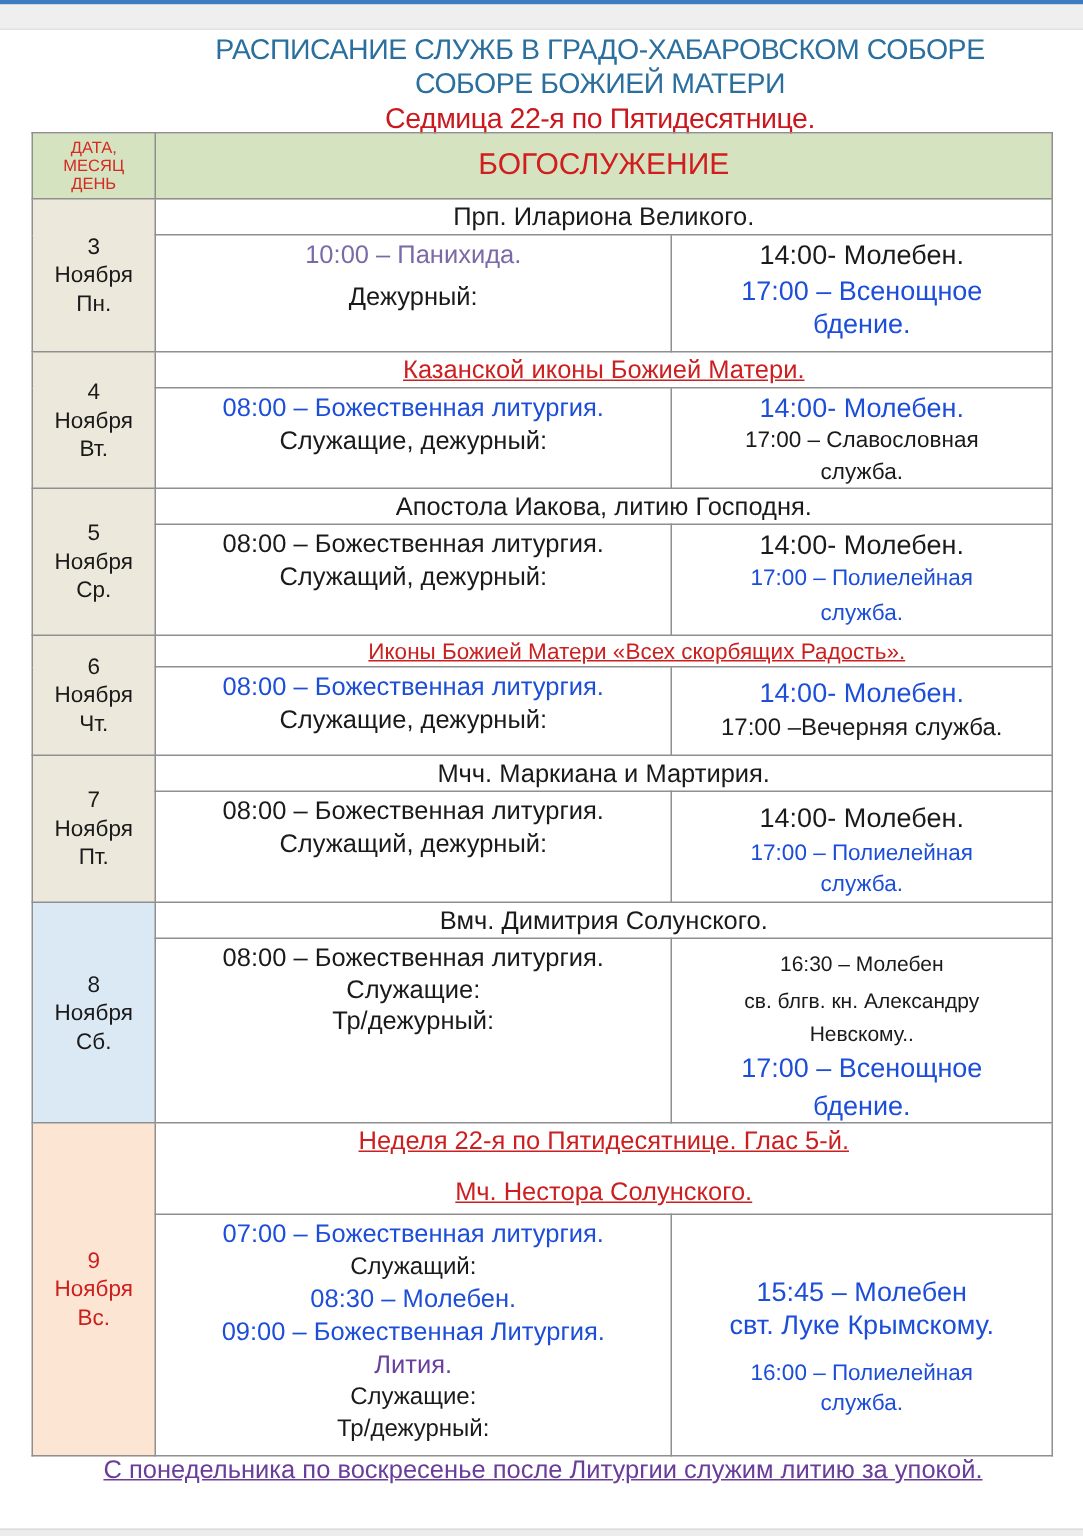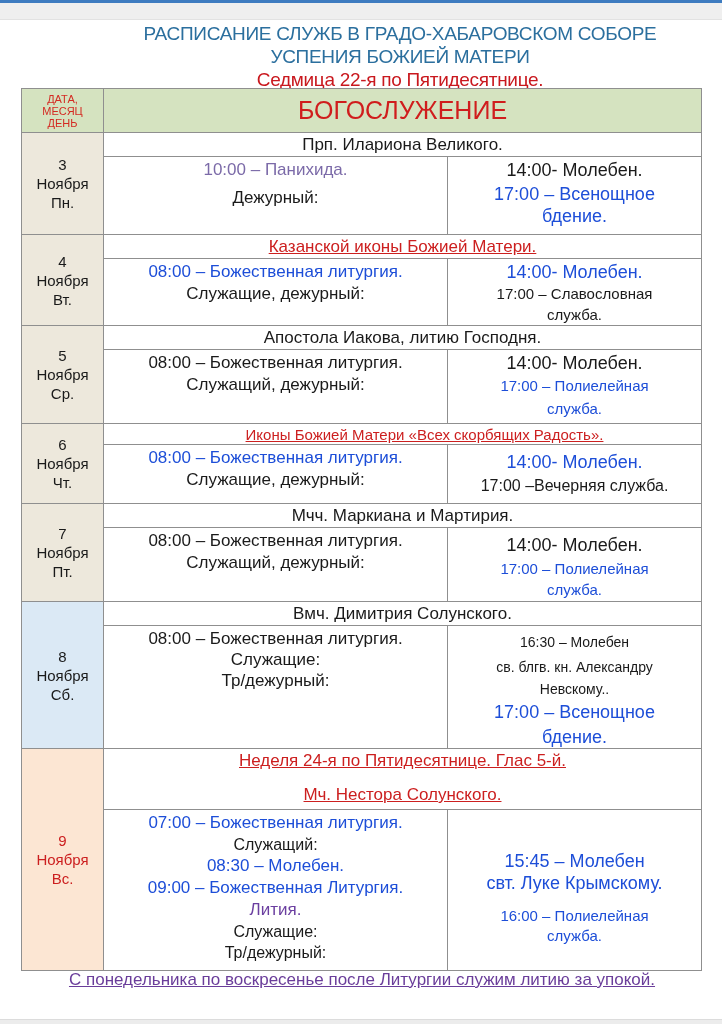--- a/index.html
+++ b/index.html
@@ -14,21 +14,21 @@
     .title1 { color: #2b6f9e; font-size: 19px; line-height: 23px; letter-spacing: -0.3px; }
     .title2 { color: #c9181e; font-size: 19px; line-height: 24px; letter-spacing: -0.3px; }
 
     table.sched { position: absolute; left: 21px; top: 88px; width: 680px; border-collapse: collapse; table-layout: fixed; }
     table.sched td { border: 1.5px solid #8f8f8f; text-align: center; vertical-align: top; }
     col.c-date { width: 82px; }
     col.c-left { width: 344px; }
     col.c-right { width: 254px; }
 
     .hdr-date { background: #d5e3c0; color: #d42a22; font-size: 11px; line-height: 12px; vertical-align: middle !important; padding: 2px 0; }
-    .hdr-main { background: #d5e3c0; color: #d01d1d; font-size: 25px; vertical-align: middle !important; }
+    .hdr-main { background: #d5e3c0; color: #d01d1d; font-size: 20px; vertical-align: middle !important; }
 
     .date { font-size: 15px; line-height: 19px; vertical-align: middle !important; color: #1a1a1a; }
     .date.beige { background: #ede8dc; }
     .date.blue { background: #dbe9f5; }
     .date.peach { background: #fce6d3; }
     .date.red { color: #cc1f1f; }
 
     .feast { font-size: 17px; line-height: 22px; height: 24px; padding-top: 1px; }
     .feast.red { color: #cc1f1f; text-decoration: underline; }
     .feast.small { font-size: 15px; padding-left: 44px; }
@@ -45,21 +45,21 @@
     .footer { position: absolute; left: 30px; top: 968px; width: 664px; text-align: center; color: #6a3d9a; font-size: 17px; line-height: 24px; text-decoration: underline; }
   </style>
 </head>
 <body>
 
 <div class="topline"></div>
 <div class="topbar"></div>
 
 <div class="title-block">
   <div class="title1">РАСПИСАНИЕ СЛУЖБ В ГРАДО-ХАБАРОВСКОМ СОБОРЕ</div>
-  <div class="title1">УСПЕНИЯ БОЖИЕЙ МАТЕРИ</div>
+  <div class="title1">СОБОРЕ БОЖИЕЙ МАТЕРИ</div>
   <div class="title2">Седмица 22-я по Пятидесятнице.</div>
 </div>
 
 <table class="sched">
   <colgroup>
     <col class="c-date">
       <col class="c-left">
       <col class="c-right">
   </colgroup>
 
@@ -195,21 +195,21 @@
     </td>
   </tr>
 
   <tr style="height:61px">
     <td class="date peach red" rowspan="2">
       <div>9</div>
       <div>Ноября</div>
       <div>Вс.</div>
     </td>
     <td class="feast red" colspan="2" style="padding-top:1px">
-      <div>Неделя 24-я по Пятидесятнице. Глас 5-й.</div>
+      <div>Неделя 22-я по Пятидесятнице. Глас 5-й.</div>
       <div style="margin-top:12px">Мч. Нестора Солунского.</div>
     </td>
   </tr>
   <tr style="height:161px">
     <td class="cell" style="line-height:22px">
       <span class="l red">07:00 – Божественная литургия.</span>
       <span class="l s15" style="font-size:16px">Служащий:</span>
       <span class="l red">08:30 – Молебен.</span>
       <span class="l red">09:00 – Божественная Литургия.</span>
       <span class="l violet">Лития.</span>

